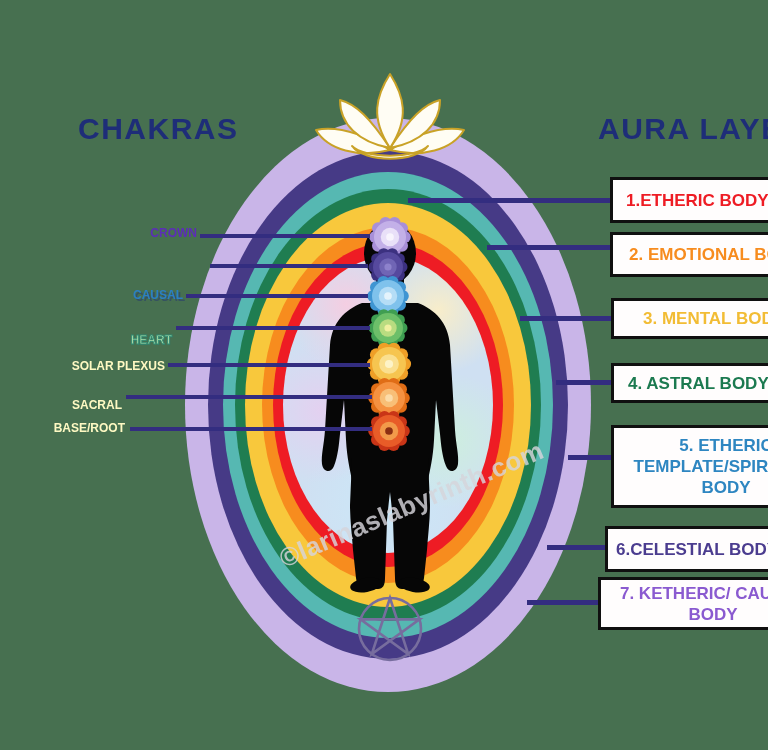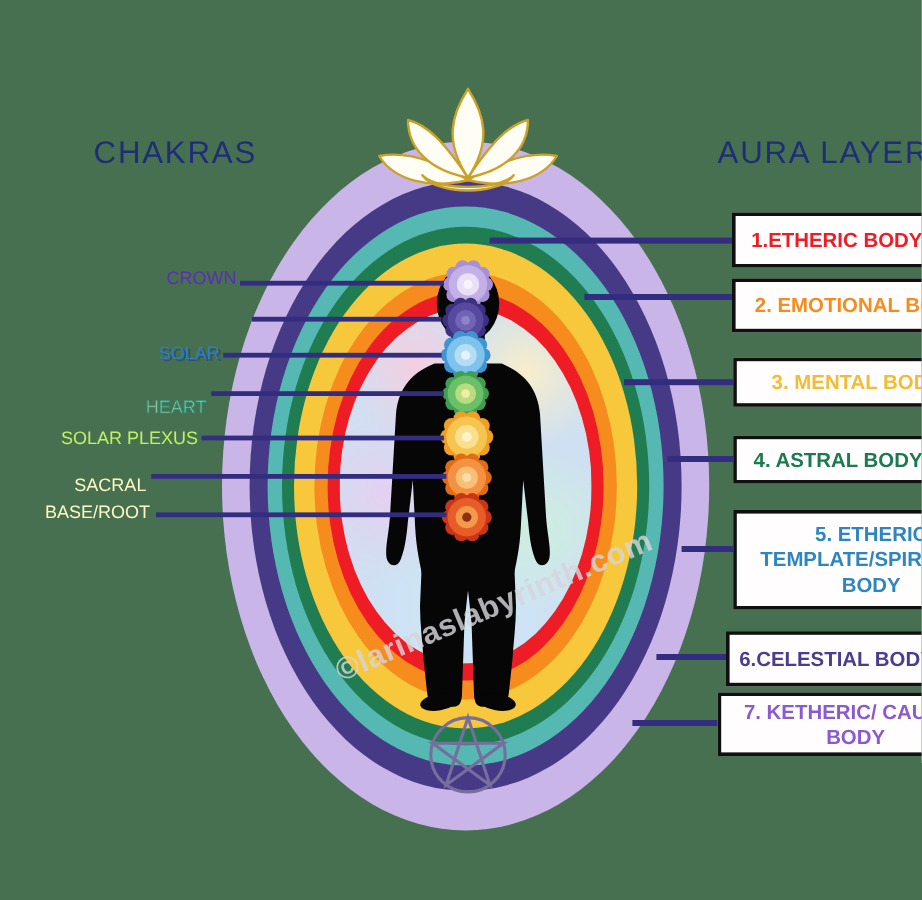--- a/index.html
+++ b/index.html
@@ -16,25 +16,25 @@
       radial-gradient(45% 30% at 74% 18%, rgba(250,238,200,.95), rgba(250,238,200,0) 72%),
       radial-gradient(45% 34% at 18% 52%, rgba(231,206,240,.85), rgba(231,206,240,0) 72%),
       radial-gradient(48% 32% at 78% 62%, rgba(205,240,220,.9), rgba(205,240,220,0) 72%),
       radial-gradient(55% 38% at 50% 84%, rgba(203,232,248,.95), rgba(203,232,248,0) 75%),
       #cfe0f2;
   }
   #art{position:absolute; left:0; top:0; z-index:2;}
   .hline{position:absolute; height:4px; background:#332d80; z-index:3;}
   .rline{position:absolute; height:5px; background:#332d80; z-index:3;}
   .title{
-    position:absolute; z-index:5; font-size:26px; font-weight:normal;
+    position:absolute; z-index:5; font-size:30px; font-weight:bold;
     letter-spacing:1.5px; color:#1e2d78; white-space:nowrap;
   }
   .chakra-label{
-    position:absolute; z-index:5; font-size:15px; font-weight:normal;
+    position:absolute; z-index:5; font-size:12px; font-weight:bold;
     white-space:nowrap; line-height:20px;
   }
   .lbl-throat{text-shadow:2px 2px 0 rgba(30,45,120,0.45);}
   .lbl-heart{-webkit-text-stroke:0.8px #2e8b74; text-shadow:1px 1px 0 rgba(46,125,111,0.5);}
   .aura-box{
     position:absolute; z-index:5; width:230px; background:#fffdfd;
     border:3px solid #101010; box-sizing:border-box;
     display:flex; align-items:center;
     font-size:17px; font-weight:bold; line-height:21px;
   }
@@ -213,23 +213,23 @@
   <div class="rline" style="left:520px;top:316px;width:93px"></div>
   <div class="rline" style="left:556px;top:380px;width:57px"></div>
   <div class="rline" style="left:568px;top:455px;width:45px"></div>
   <div class="rline" style="left:547px;top:545px;width:60px"></div>
   <div class="rline" style="left:527px;top:600px;width:73px"></div>
 
   <div class="title" style="left:78px;top:112px">CHAKRAS</div>
   <div class="title" style="left:598px;top:112px">AURA LAYERS</div>
 
   <div class="chakra-label" style="top: 223px; right: 571px; color: rgb(92, 45, 184);">CROWN</div>
-  <div class="chakra-label lbl-throat" style="top: 285px; right: 585px; color: rgb(43, 127, 195);">SOLAR</div>
+  <div class="chakra-label lbl-throat" style="top: 285px; right: 585px; color: rgb(43, 127, 195);">CAUSAL</div>
   <div class="chakra-label lbl-heart" style="top: 330px; right: 596px; color: rgb(181, 226, 170);">HEART</div>
-  <div class="chakra-label" style="top: 356px; right: 603px; color: #bef264;">SOLAR PLEXUS</div>
+  <div class="chakra-label" style="top: 356px; right: 603px; color: #fef9c3;">SOLAR PLEXUS</div>
   <div class="chakra-label" style="top: 395px; right: 646px; color: #fef9c3;">SACRAL</div>
   <div class="chakra-label" style="top: 418px; right: 643px; color: #fef9c3;">BASE/ROOT</div>
 
   <div class="aura-box" style="left:610px;top:177px;height:46px;padding-left:13px">
     <span style="text-align: left; color: rgb(238, 28, 36);">1.ETHERIC BODY</span>
   </div>
   <div class="aura-box" style="left:610px;top:232px;height:45px;padding-left:16px">
     <span style="text-align: left; color: rgb(247, 140, 30);">2. EMOTIONAL BODY</span>
   </div>
   <div class="aura-box" style="left:611px;top:298px;height:41px;padding-left:29px">

